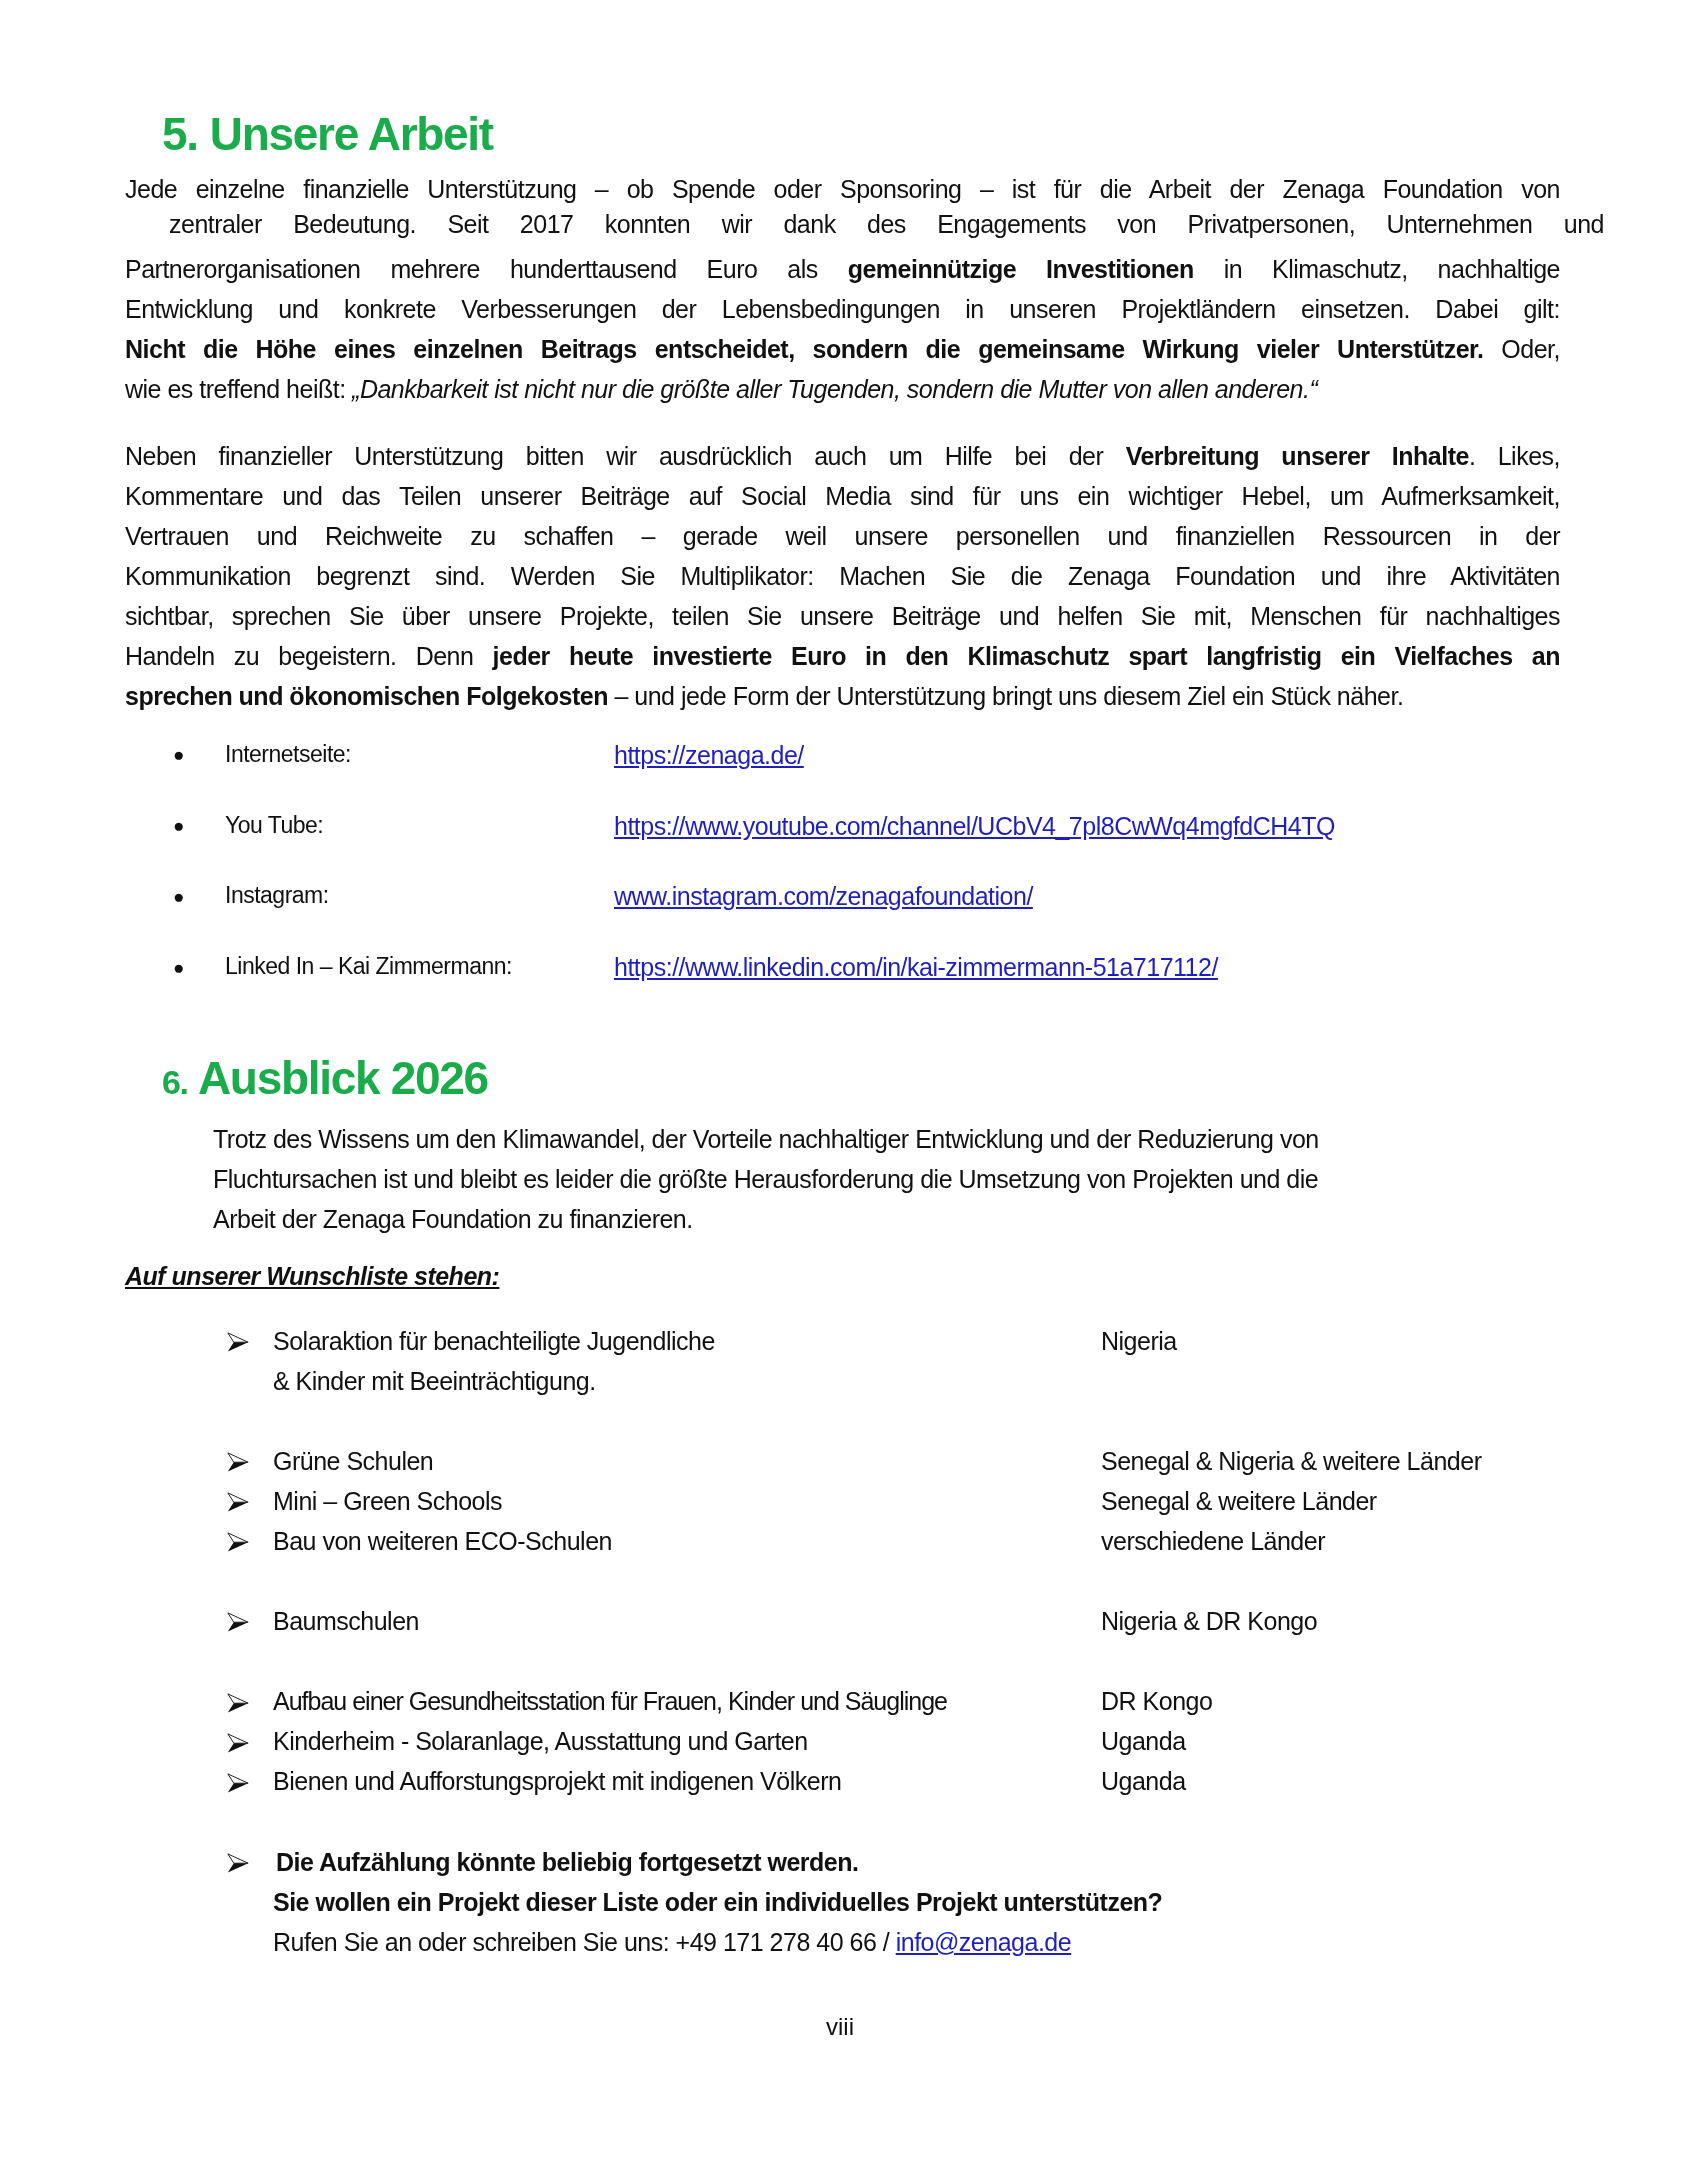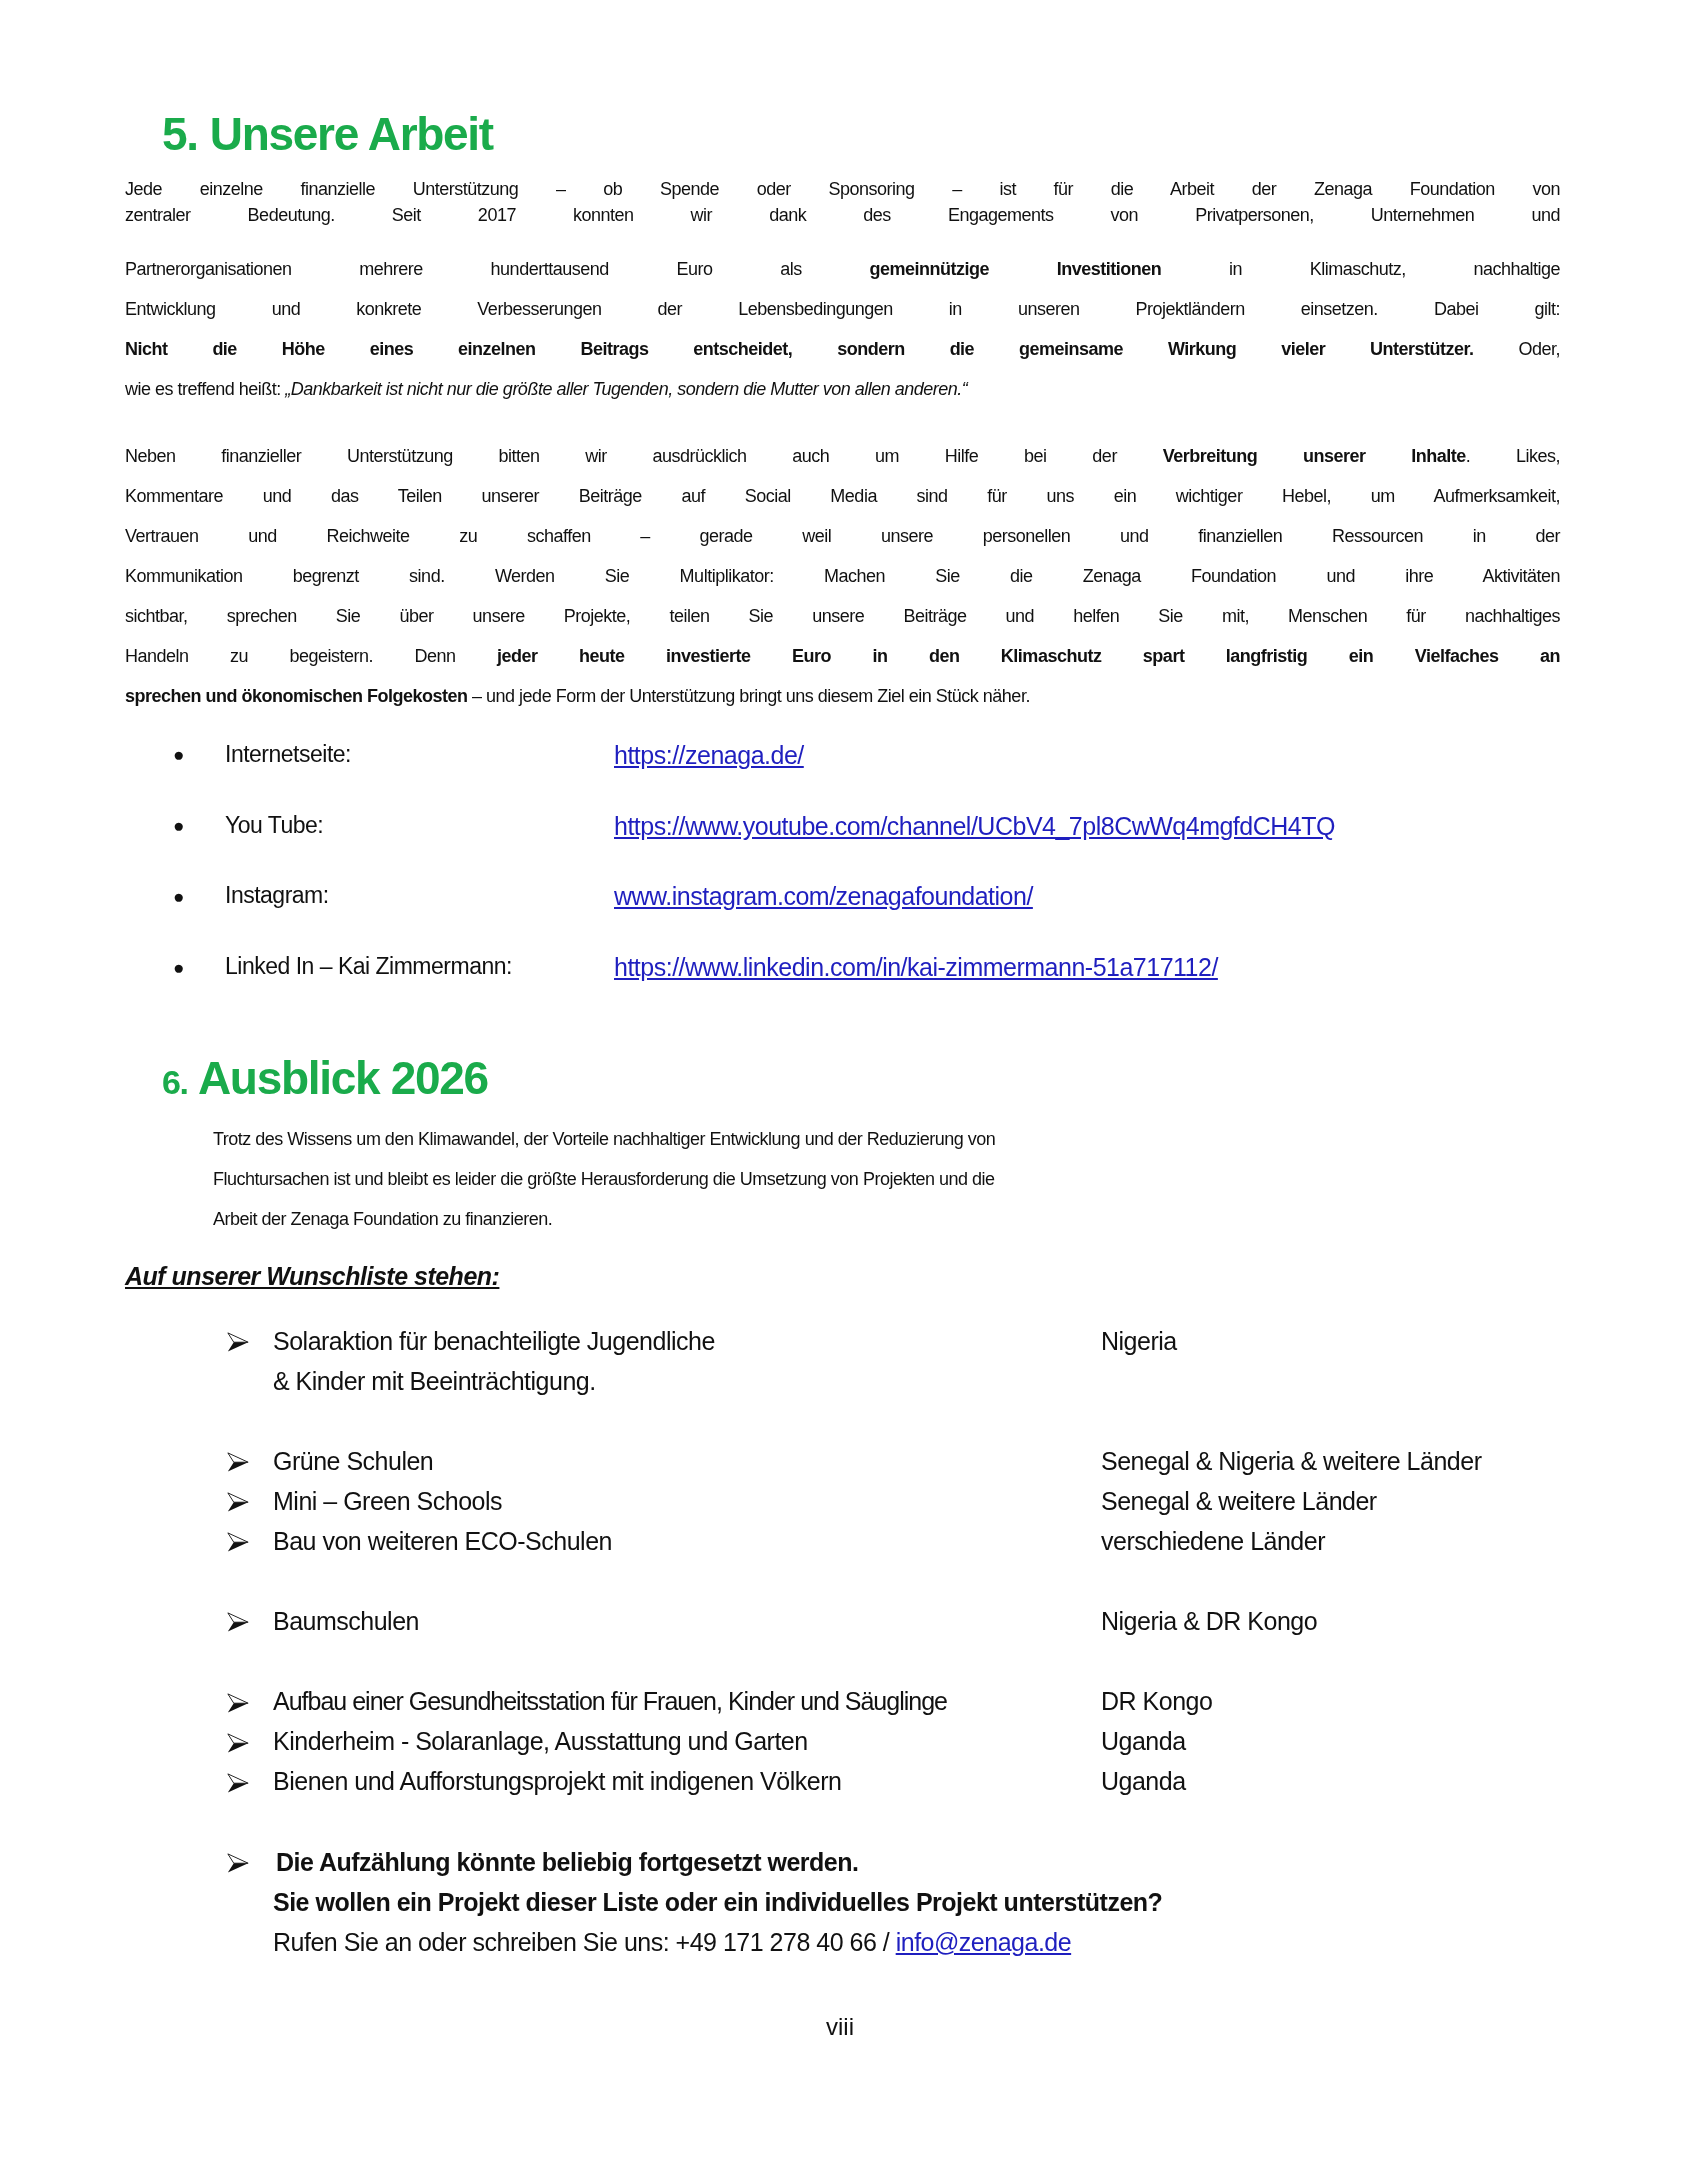--- a/index.html
+++ b/index.html
@@ -1,21 +1,21 @@
 <!DOCTYPE html>
 <html style="font-size:13.6px"><head>
 <meta charset="utf-8">
 <style>
   html, body { margin:0; padding:0; background:#ffffff; }
   body { width:1685px; height:2181px; position:relative; overflow:hidden;
          font-family:"Liberation Sans", sans-serif; color:#111111; }
   .abs { position:absolute; white-space:nowrap; }
   .h1 { color:#1aab4b; font-weight:bold; font-size:46px; letter-spacing:-1.3px; }
   .h1 .num-small { font-size:34px; }
-  .body-line { font-size:18px; letter-spacing:-0.5px; line-height:40px; height:40px;
+  .body-line { font-size:25px; letter-spacing:-0.5px; line-height:40px; height:40px;
                left:125px; width:1435px; }
   .just { text-align:justify; text-align-last:justify; }
   b, .bold { font-weight:bold; }
   i, .ital { font-style:italic; }
   .bullet { font-size:19px; }
   .label { font-size:23px; letter-spacing:-0.5px; }
   a.link { color:#1f1fbf; text-decoration:underline; font-size:25px; letter-spacing:-0.5px; }
   .arrow { width:22px; height:20.4px; }
   .wl { font-size:25px; letter-spacing:-0.5px; }
   .u { text-decoration:underline; font-weight:bold; }
@@ -23,21 +23,21 @@
 </style>
 </head>
 <body>
 
 <div class="abs h1" style="left:162px; top:107px;">
   <span>5.</span><span style="display:inline-block;width:12px"></span><span>Unsere Arbeit</span>
 </div>
 
 <div>
   <div class="abs body-line just" style="top:169px;"><span>Jede einzelne finanzielle Unterstützung – ob Spende oder Sponsoring – ist für die Arbeit der Zenaga Foundation von</span></div>
-  <div class="abs body-line just" style="top:195px;"><span>zentraler Bedeutung. Seit 2017 konnten wir dank des Engagements von Privatpersonen, Unternehmen und</span></div>
+  <div class="abs body-line just" style="top:204px;margin-left:44px;"><span>zentraler Bedeutung. Seit 2017 konnten wir dank des Engagements von Privatpersonen, Unternehmen und</span></div>
   <div class="abs body-line just" style="top:249px;"><span>Partnerorganisationen mehrere hunderttausend Euro als </span><b>gemeinnützige Investitionen</b><span> in Klimaschutz, nachhaltige</span></div>
   <div class="abs body-line just" style="top:289px;"><span>Entwicklung und konkrete Verbesserungen der Lebensbedingungen in unseren Projektländern einsetzen. Dabei gilt:</span></div>
   <div class="abs body-line just" style="top:329px;"><b>Nicht die Höhe eines einzelnen Beitrags entscheidet, sondern die gemeinsame Wirkung vieler Unterstützer.</b><span> Oder,</span></div>
   <div class="abs body-line" style="top:369px;"><span>wie es treffend heißt: </span><i>„Dankbarkeit ist nicht nur die größte aller Tugenden, sondern die Mutter von allen anderen.“</i></div>
 </div>
 
 <div>
   <div class="abs body-line just" style="top:436px;"><span>Neben finanzieller Unterstützung bitten wir ausdrücklich auch um Hilfe bei der </span><b>Verbreitung unserer Inhalte</b><span>. Likes,</span></div>
   <div class="abs body-line just" style="top:476px;"><span>Kommentare und das Teilen unserer Beiträge auf Social Media sind für uns ein wichtiger Hebel, um Aufmerksamkeit,</span></div>
   <div class="abs body-line just" style="top:516px;"><span>Vertrauen und Reichweite zu schaffen – gerade weil unsere personellen und finanziellen Ressourcen in der</span></div>

